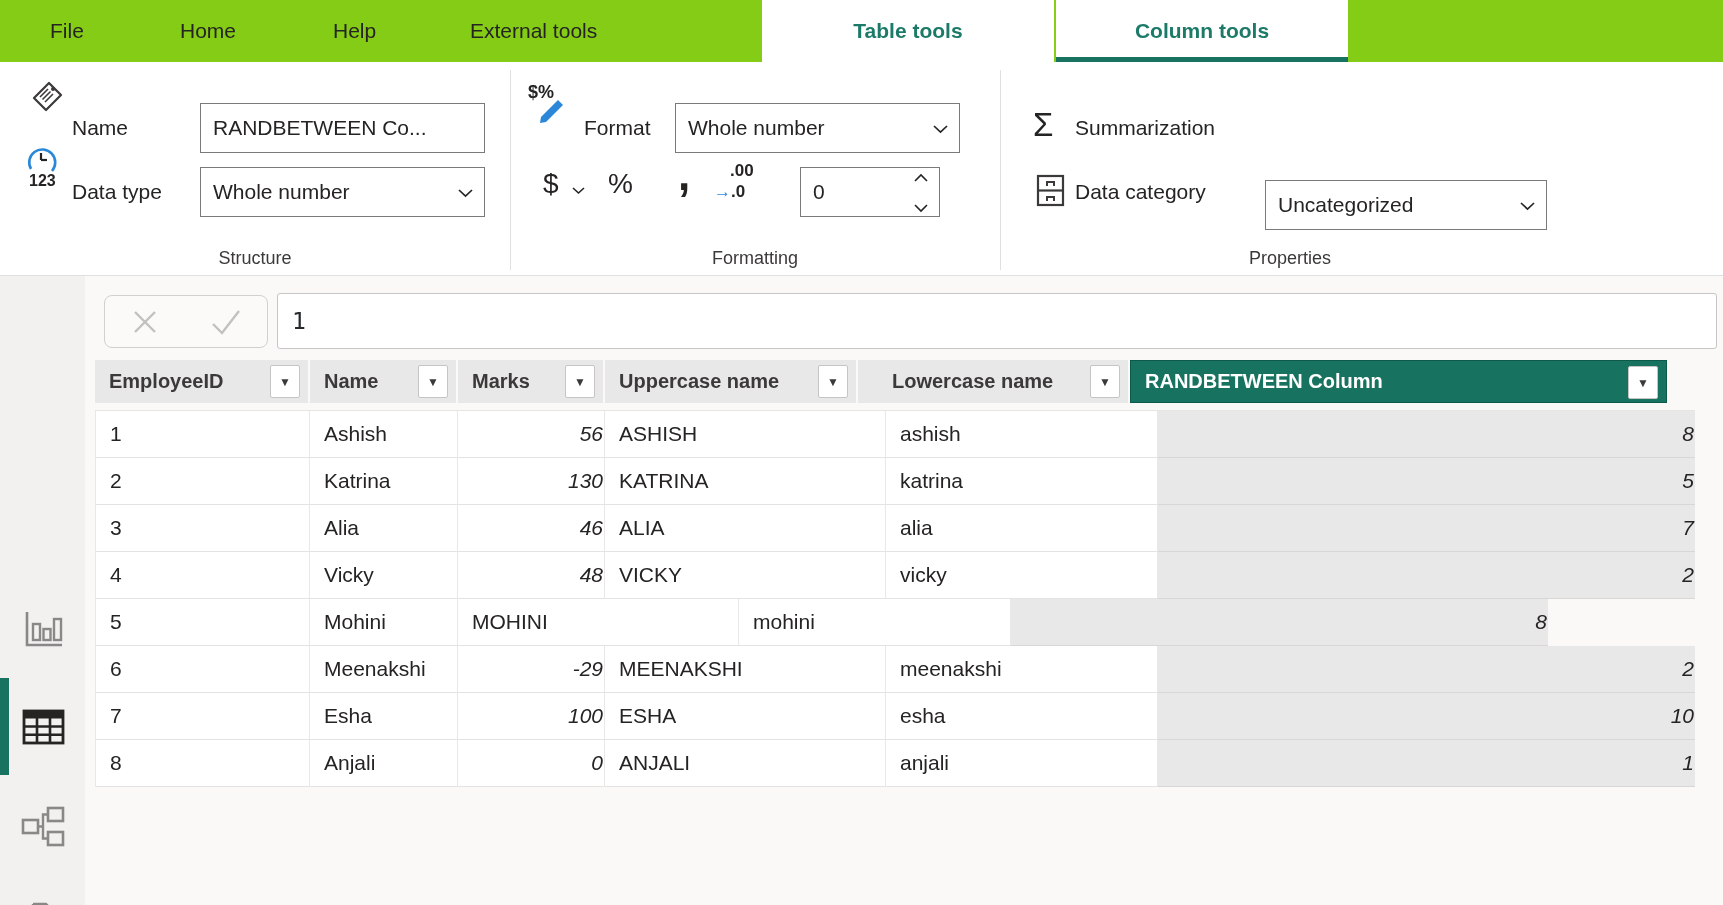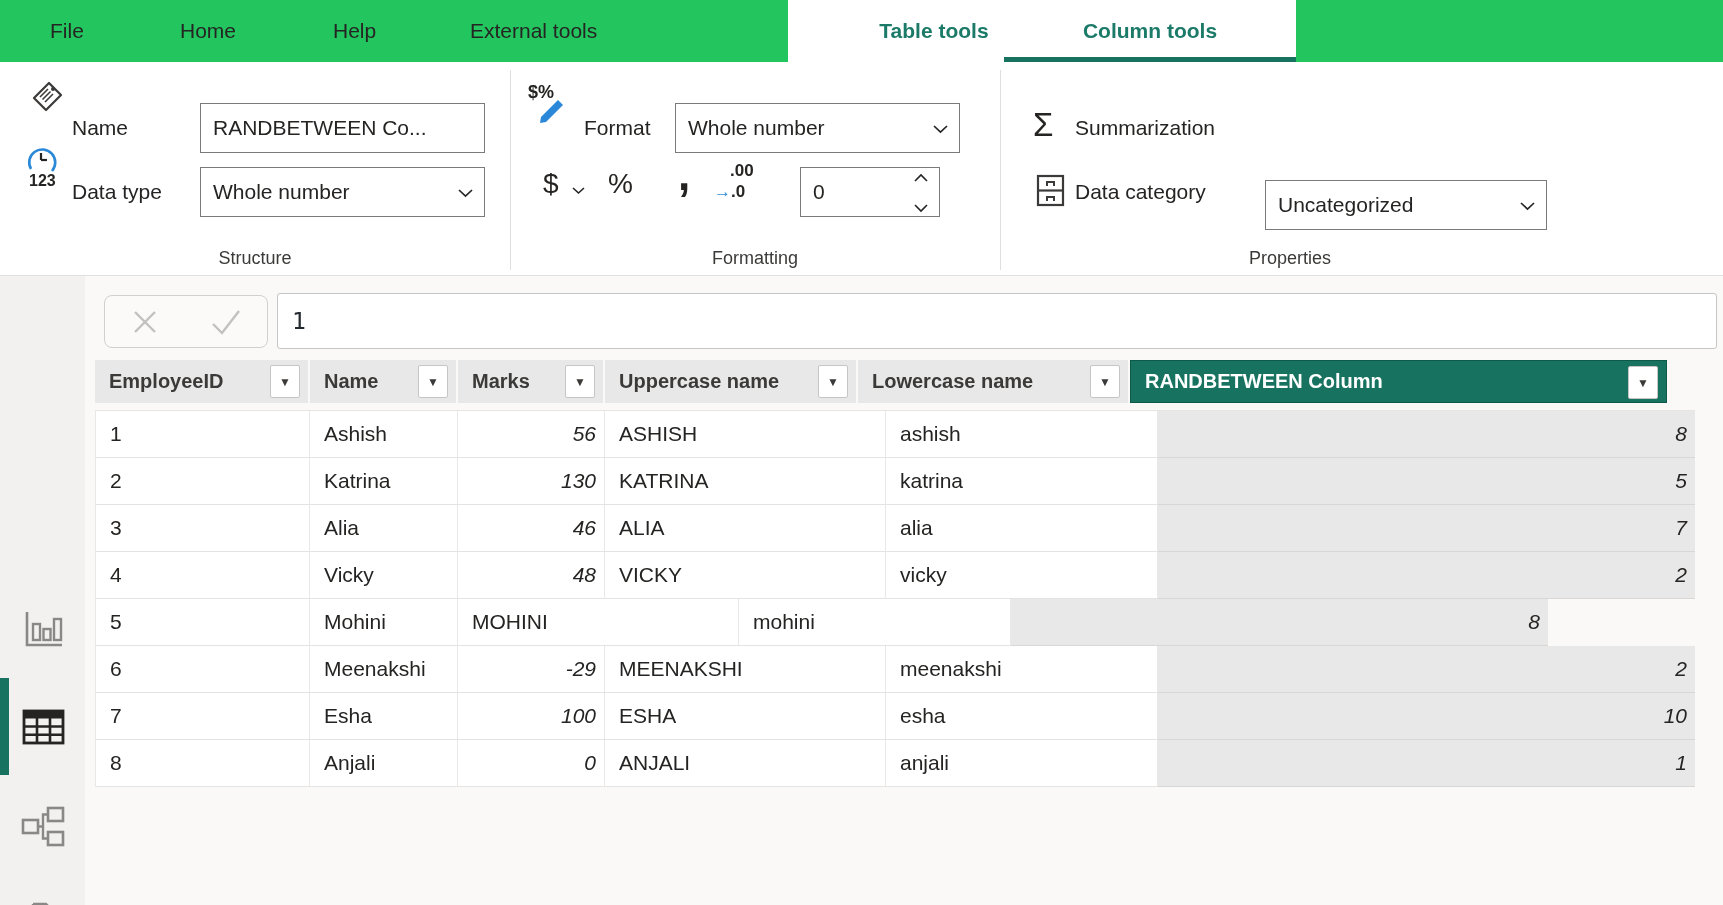--- a/index.html
+++ b/index.html
@@ -2,21 +2,21 @@
 <html><head>
 <meta charset="utf-8">
 <style>
   html,body{margin:0;padding:0;}
   body{
     width:1723px;height:905px;position:relative;overflow:hidden;
     font-family:"Liberation Sans",sans-serif;background:#ffffff;color:#252423;
     --accent:#17735f;
   }
   
-  .menubar{position:absolute;left:0;top:0;width:1723px;height:62px;background:#22c55e;}
+  .menubar{position:absolute;left:0;top:0;width:1723px;height:62px;background:#84cc16;}
   .tab{position:absolute;top:0;height:62px;line-height:62px;font-size:21px;color:#252423;cursor:pointer;white-space:nowrap;}
   .ctx-tab{position:absolute;top:0;height:62px;line-height:62px;background:#ffffff;color:#1b7a68;
            font-size:21px;font-weight:600;text-align:center;cursor:pointer;}
   .ctx-underline{position:absolute;left:0;right:0;bottom:0;height:5px;background:var(--accent);}
   
   .ribbon{position:absolute;left:0;top:62px;width:1723px;height:214px;background:#ffffff;border-bottom:1px solid #e1dfdd;box-sizing:border-box;}
   .vdiv{position:absolute;top:8px;height:200px;width:1px;background:#e1dfdd;}
   .grouptitle{position:absolute;top:186px;font-size:18px;color:#3b3a39;text-align:center;}
   .rlabel{position:absolute;height:50px;line-height:50px;font-size:21px;color:#252423;white-space:nowrap;}
   .ric{position:absolute;}
@@ -47,37 +47,37 @@
          display:flex;align-items:center;font-weight:bold;font-size:20px;color:#3b3a39;cursor:pointer;}
   .hcell .hlabel{padding-left:14px;white-space:nowrap;overflow:hidden;}
   .hcell.sel{background:var(--accent);color:#ffffff;border:1px solid #0d5a4a;}
   .fbtn{position:absolute;right:8px;top:5px;width:30px;height:33px;background:#ffffff;border:1px solid #c6c5c4;border-radius:2px;
         box-sizing:border-box;display:flex;align-items:center;justify-content:center;font-size:12px;color:#3b3a39;cursor:pointer;}
   .tbody{margin-top:7px;border-top:1px solid #e6e5e4;}
   .trow{display:flex;height:47px;}
   .cell{height:47px;background:#ffffff;border-right:1px solid #e9e8e7;border-bottom:1px solid #e4e3e2;box-sizing:border-box;
         display:flex;align-items:center;font-size:21px;color:#252423;padding:0 14px;white-space:nowrap;overflow:hidden;}
   .trow .cell:first-child{border-left:1px solid #e9e8e7;}
-  .cell.right{justify-content:flex-end;padding-right:8px;}
+  .cell.right{justify-content:flex-end;padding-right:1px;}
   .cell.ital{font-style:italic;}
   .cell.sel{background:#e9e8e8;border-right:none;border-bottom:1px solid #d8d7d6;}
   svg{display:block;}
 </style>
 </head>
 <body style="--accent: #17735f;">
 
 <div class="menubar">
   <div class="tab" style="left:50px">File</div>
   <div class="tab" style="left:180px">Home</div>
   <div class="tab" style="left:333px">Help</div>
   <div class="tab" style="left:470px">External tools</div>
-  <div class="ctx-tab" style="left:788px;width:292px">
+  <div class="ctx-tab" style="left:762px;width:292px">
     <span>Table tools</span>
   </div>
-  <div class="ctx-tab" style="left:1004px;width:292px">
+  <div class="ctx-tab" style="left:1056px;width:292px">
     <span>Column tools</span>
     <div class="ctx-underline"></div>
   </div>
 </div>
 
 <div class="ribbon">
 
   <span class="ric" style="left:28px;top:16px">
     <svg width="38" height="38" viewBox="0 0 38 38">
       <path d="M21 5 L33 17 L18 32 L6 20 Z" fill="none" stroke="#3b3a39" stroke-width="2.2" stroke-linejoin="round"></path>
@@ -258,21 +258,21 @@
         <span class="fbtn">▼</span>
       </div>
       <div class="hcell" style="width: 147px;">
         <span class="hlabel">Marks</span>
         <span class="fbtn">▼</span>
       </div>
       <div class="hcell" style="width: 253px;">
         <span class="hlabel">Uppercase name</span>
         <span class="fbtn">▼</span>
       </div>
-      <div class="hcell" style="width: 272px;">
+      <div class="hcell" style="width: 272px; padding-left: 20px;">
         <span class="hlabel">Lowercase name</span>
         <span class="fbtn">▼</span>
       </div>
       <div class="hcell sel" style="width: 537px;">
         <span class="hlabel">RANDBETWEEN Column</span>
         <span class="fbtn">▼</span>
       </div>
     </div>
   <div class="tbody">
       <div class="trow">

